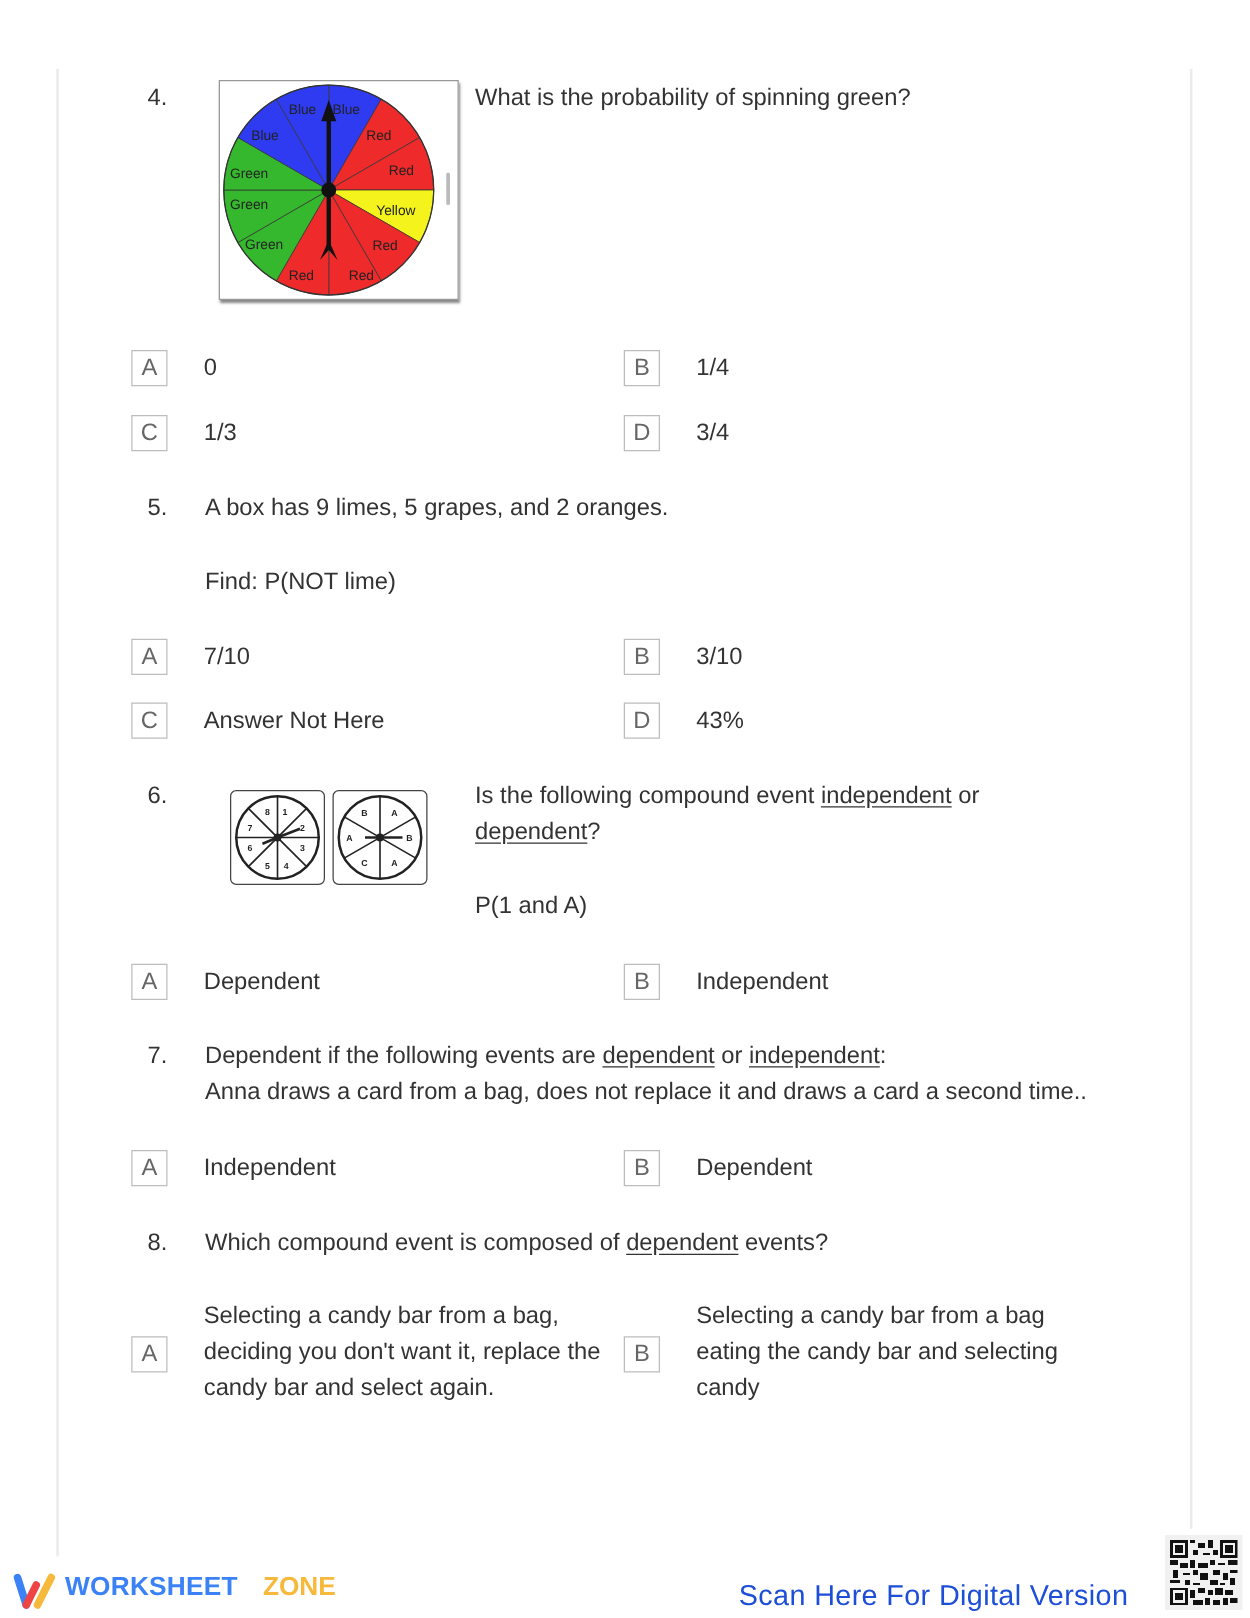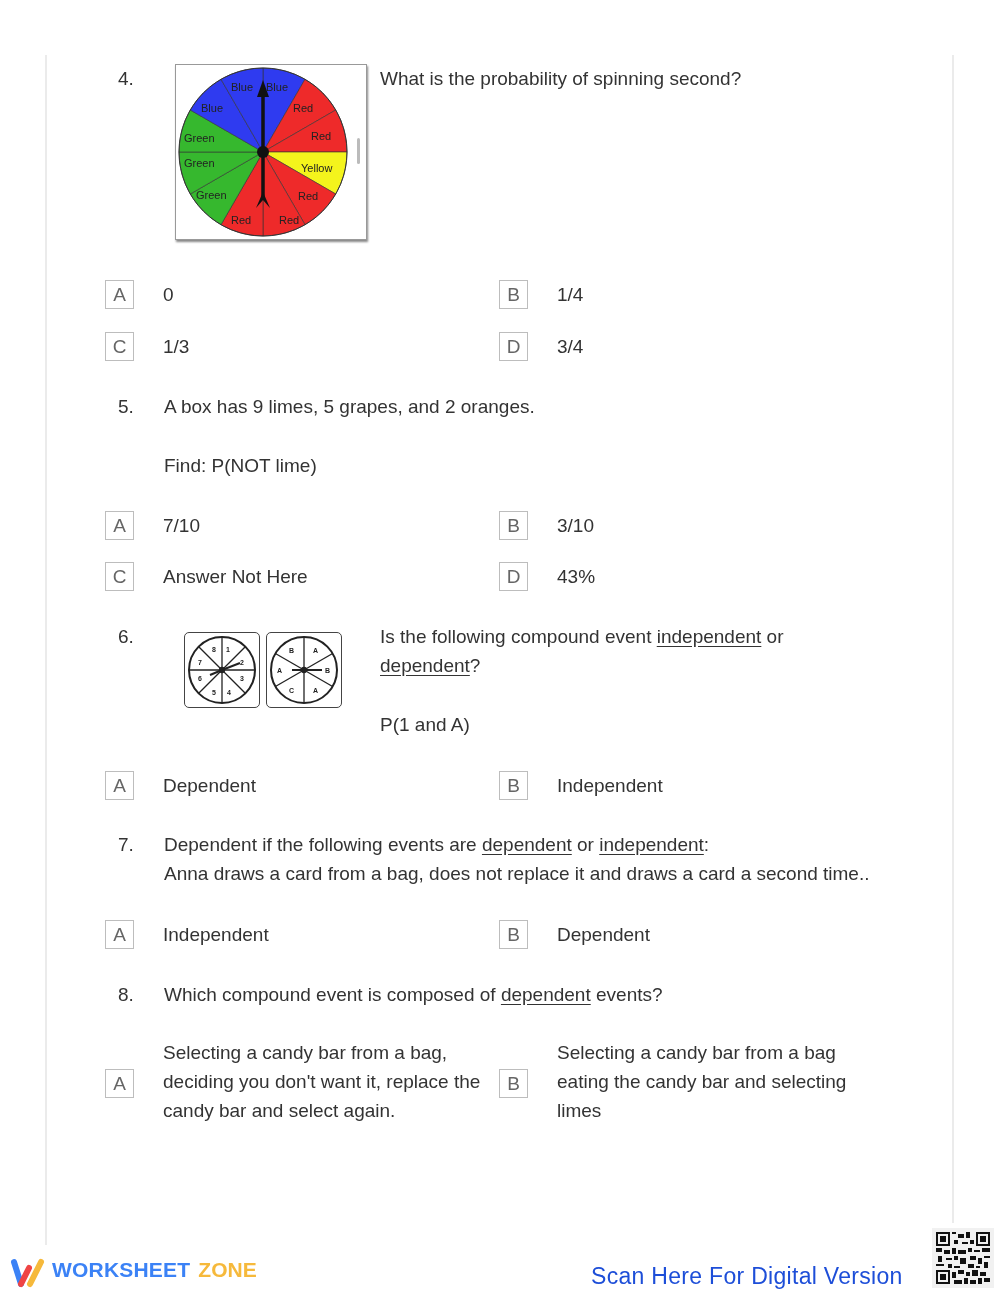--- a/index.html
+++ b/index.html
@@ -23,21 +23,21 @@
 
   .spinner-box { position: absolute; left: 175px; top: 64px; width: 192px; height: 176px;
     border: 1px solid #999; box-shadow: 1px 2px 2px #888; background: #fff; }
   .tick { position: absolute; left: 357px; top: 138px; width: 3px; height: 26px; background: #bbb; border-radius: 2px; }
 
   .small-spinner { position: absolute; top: 632px; width: 76px; height: 76px;
     border: 1px solid #444; border-radius: 5px; background: #fff; }
 
   .footer-logo { position: absolute; left: 10px; top: 1258px; display: flex; align-items: flex-start; }
   .logo-text-a { font-size: 21px; font-weight: bold; color: #3b82f6; margin-left: 6px; letter-spacing: 0.2px; }
-  .logo-text-b { font-size: 21px; font-weight: bold; color: #f6b93b; margin-left: 8px; }
+  .logo-text-b { font-size: 21px; font-weight: bold; color: #f6b93b; margin-left: 20px; }
   .scan-text { position: absolute; left: 591px; top: 1263px; font-size: 23px; color: #1d4ed8; font-family: Liberation Sans, sans-serif; letter-spacing: 0.3px; }
   .qr { position: absolute; left: 932px; top: 1228px; width: 62px; height: 60px; background: #f1f1f1; padding: 4px; }
 </style>
 </head>
 <body>
 
 <div class="rail left"></div>
 <div class="rail right"></div>
 
 <div>
@@ -75,21 +75,21 @@
         </g>
         <line x1="0" y1="0" x2="0" y2="-60" stroke="#111" stroke-width="3.5"></line>
         <polygon points="0,-72 -6,-55 6,-55" fill="#111"></polygon>
         <line x1="0" y1="0" x2="0" y2="48" stroke="#111" stroke-width="3.5"></line>
         <polygon points="-7,56 0,40 7,56 0,48" fill="#111"></polygon>
         <circle r="6" fill="#111"></circle>
       </g>
     </svg>
   </div>
   <div class="tick"></div>
-  <div class="qtext" style="left:380px; top:64px">What is the probability of spinning second?</div>
+  <div class="qtext" style="left:380px; top:64px">What is the probability of spinning green?</div>
 
   <div class="opt" style="left:105px; top:280px">
     <div class="opt-letter">A</div>
     <div class="opt-text">0</div>
   </div>
   <div class="opt" style="left:499px; top:280px">
     <div class="opt-letter">B</div>
     <div class="opt-text">1/4</div>
   </div>
   <div class="opt" style="left:105px; top:332px">
@@ -217,21 +217,21 @@
       <div>Selecting a candy bar from a bag,</div>
       <div>deciding you don't want it, replace the</div>
       <div>candy bar and select again.</div>
     </div>
   </div>
   <div class="opt" style="left:499px; top:1069px">
     <div class="opt-letter">B</div>
     <div class="opt-text" style="top:-31px">
       <div>Selecting a candy bar from a bag</div>
       <div>eating the candy bar and selecting</div>
-      <div>limes</div>
+      <div>candy</div>
     </div>
   </div>
 </div>
 
 <div class="footer-logo">
   <svg width="36" height="30" viewBox="0 0 36 30">
     <line x1="4" y1="4" x2="11" y2="26" stroke="#3b82f6" stroke-width="6" stroke-linecap="round"></line>
     <line x1="11" y1="26" x2="19" y2="10" stroke="#ef4444" stroke-width="6" stroke-linecap="round"></line>
     <line x1="20" y1="26" x2="31" y2="4" stroke="#f6b93b" stroke-width="6" stroke-linecap="round"></line>
   </svg>

